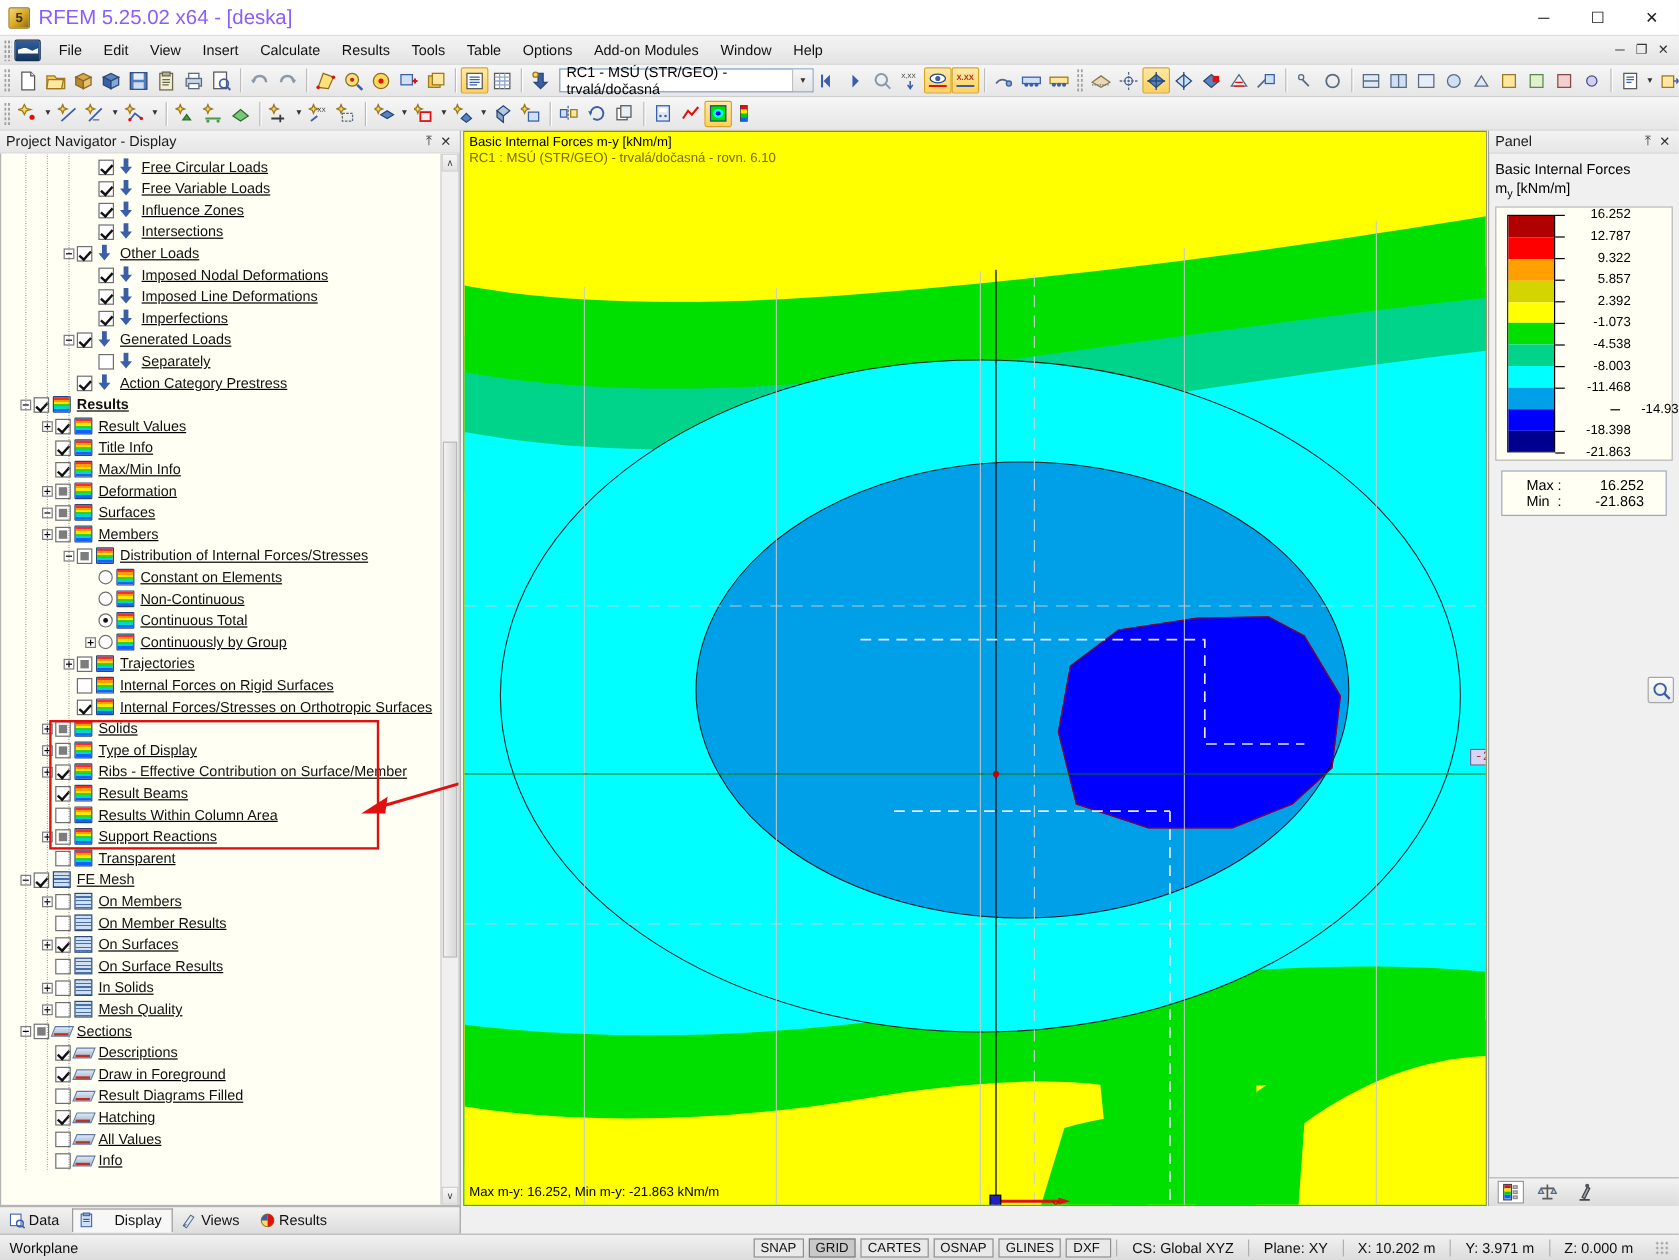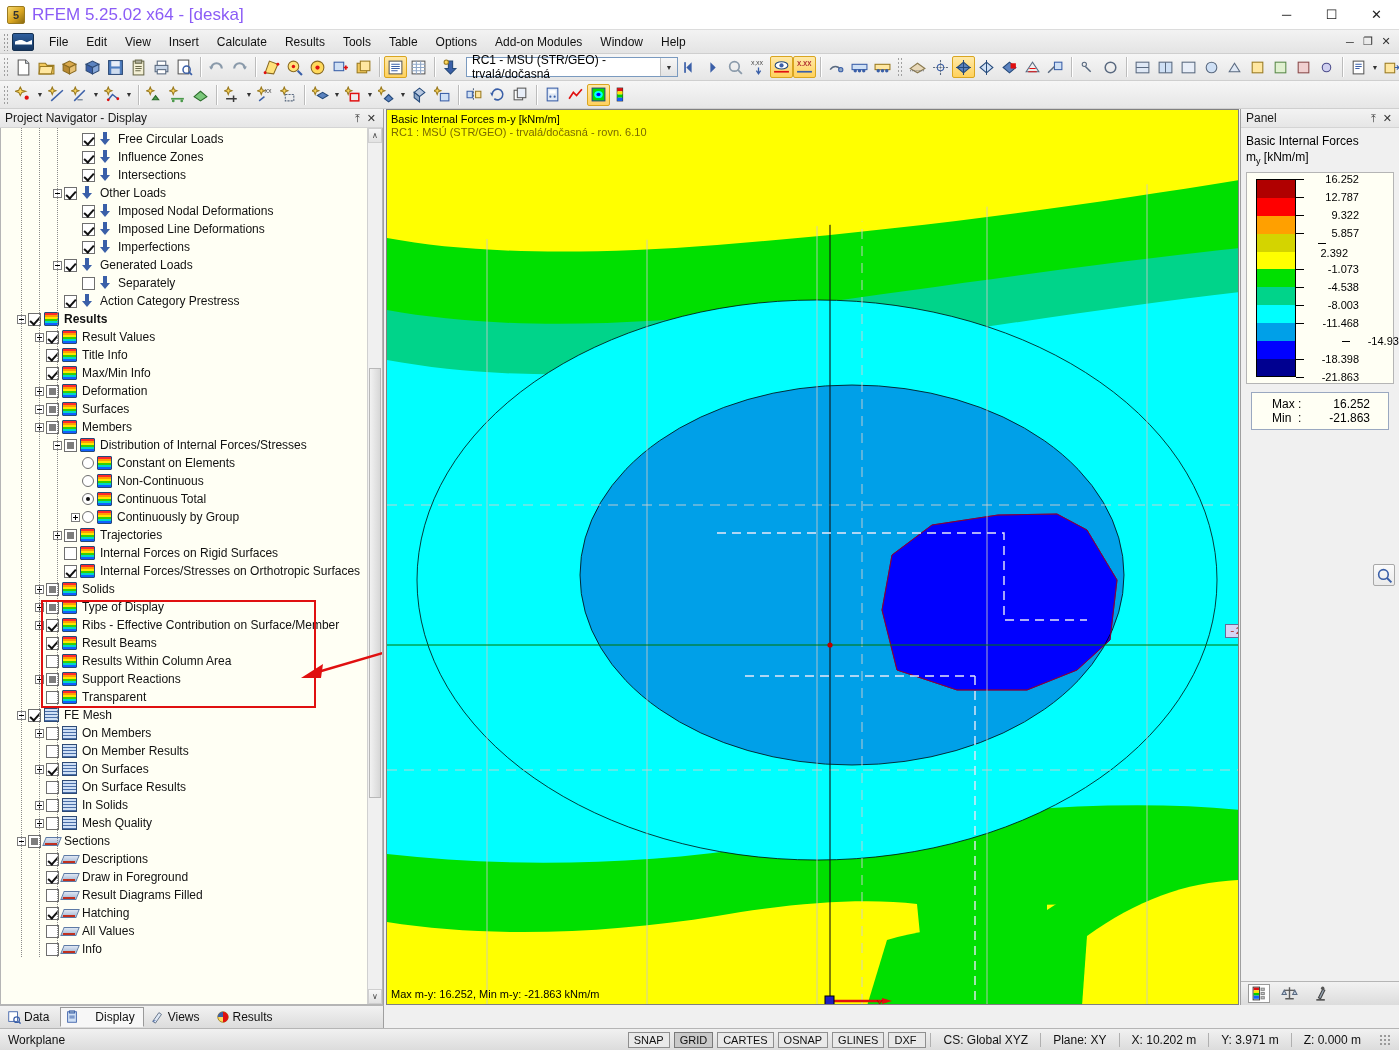--- a/index.html
+++ b/index.html
@@ -101,21 +101,21 @@
   }
   .nav-header {
     height: 19px; display: flex; align-items: center;
     background: linear-gradient(180deg,#f3f3f3,#e6e6e6);
     font-size: 12px; color: #1a1a1a; padding-left: 5px; border-bottom: 1px solid #d4d4d4;
   }
   .nav-header .sp { margin-left: auto; display: flex; gap: 7px; padding-right: 7px; }
   .nav-header .sp span { font-size: 11px; color: #333; cursor: default; }
   .nav-body {
     flex: 1; background: #fffff4; position: relative; overflow: hidden;
-    border: 1px solid #b5b5b5; border-top: none; margin: 0;
+    border: 1px solid #b5b5b5; border-top: none; margin: 0; text-decoration: underline;
   }
   .tree { padding: 2px 0 0 0; position: relative; }
   .trow {
     height: 18px; display: flex; align-items: center; white-space: nowrap; position: relative;
     font-size: 12px; color: #111;
   }
   .indent { flex: none; height: 18px; }
   .expander {
     width: 13px; height: 18px; flex: none; display: flex; align-items: center; justify-content: center;
   }
@@ -818,20 +818,27 @@
             <div class="dots"></div>
             <div class="cbx checked"></div>
             <div class="ticon load"></div>
             <div class="tlabel">Free Circular Loads</div>
           </div>
           <div class="trow">
             <div class="indent" style="width: 68px;"></div>
             <div class="dots"></div>
             <div class="cbx checked"></div>
             <div class="ticon load"></div>
+            <div class="tlabel">Free Variable Loads</div>
+          </div>
+          <div class="trow">
+            <div class="indent" style="width: 68px;"></div>
+            <div class="dots"></div>
+            <div class="cbx checked"></div>
+            <div class="ticon load"></div>
             <div class="tlabel">Influence Zones</div>
           </div>
           <div class="trow">
             <div class="indent" style="width: 68px;"></div>
             <div class="dots"></div>
             <div class="cbx checked"></div>
             <div class="ticon load"></div>
             <div class="tlabel">Intersections</div>
           </div>
           <div class="trow">
@@ -1365,21 +1372,21 @@
               <span class="val">12.787</span>
             </div>
             <div class="legend-tick" style="top: 18.1818%;">
               <span class="dash"></span>
               <span class="val">9.322</span>
             </div>
             <div class="legend-tick" style="top: 27.2727%;">
               <span class="dash"></span>
               <span class="val">5.857</span>
             </div>
-            <div class="legend-tick" style="top: 36.3636%; flex-direction: column;">
+            <div class="legend-tick" style="top: 36.3636%;">
               <span class="dash"></span>
               <span class="val">2.392</span>
             </div>
             <div class="legend-tick" style="top: 45.4545%;">
               <span class="dash"></span>
               <span class="val">-1.073</span>
             </div>
             <div class="legend-tick" style="top: 54.5455%;">
               <span class="dash"></span>
               <span class="val">-4.538</span>

